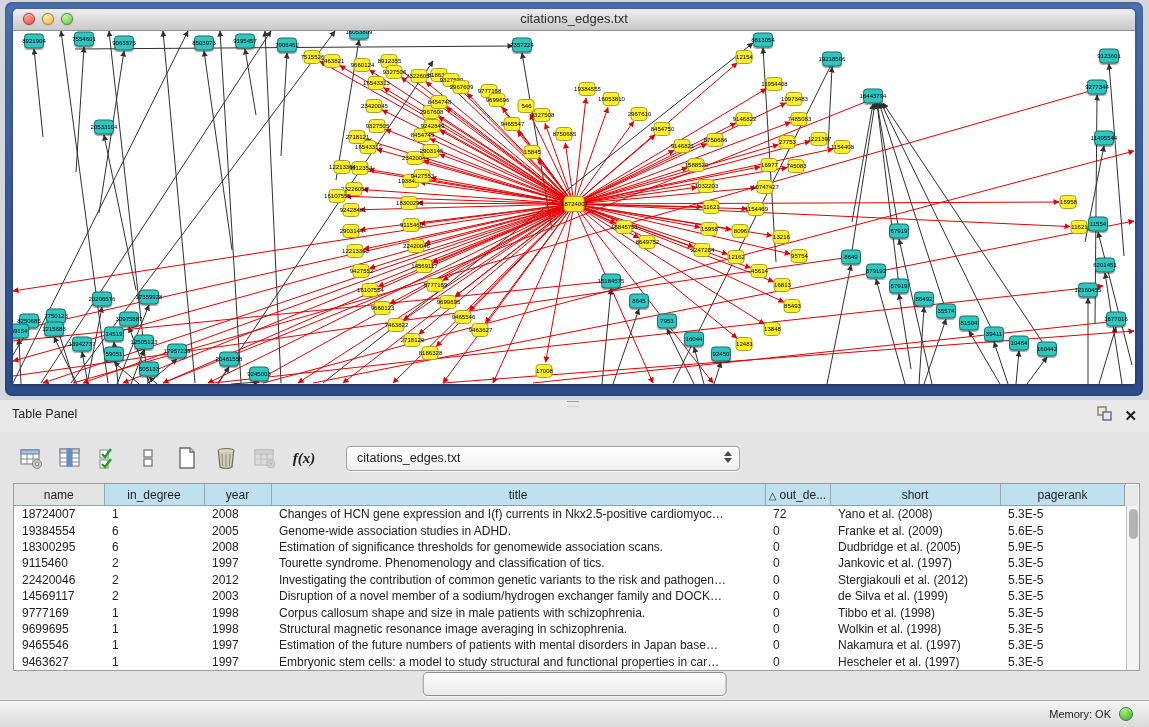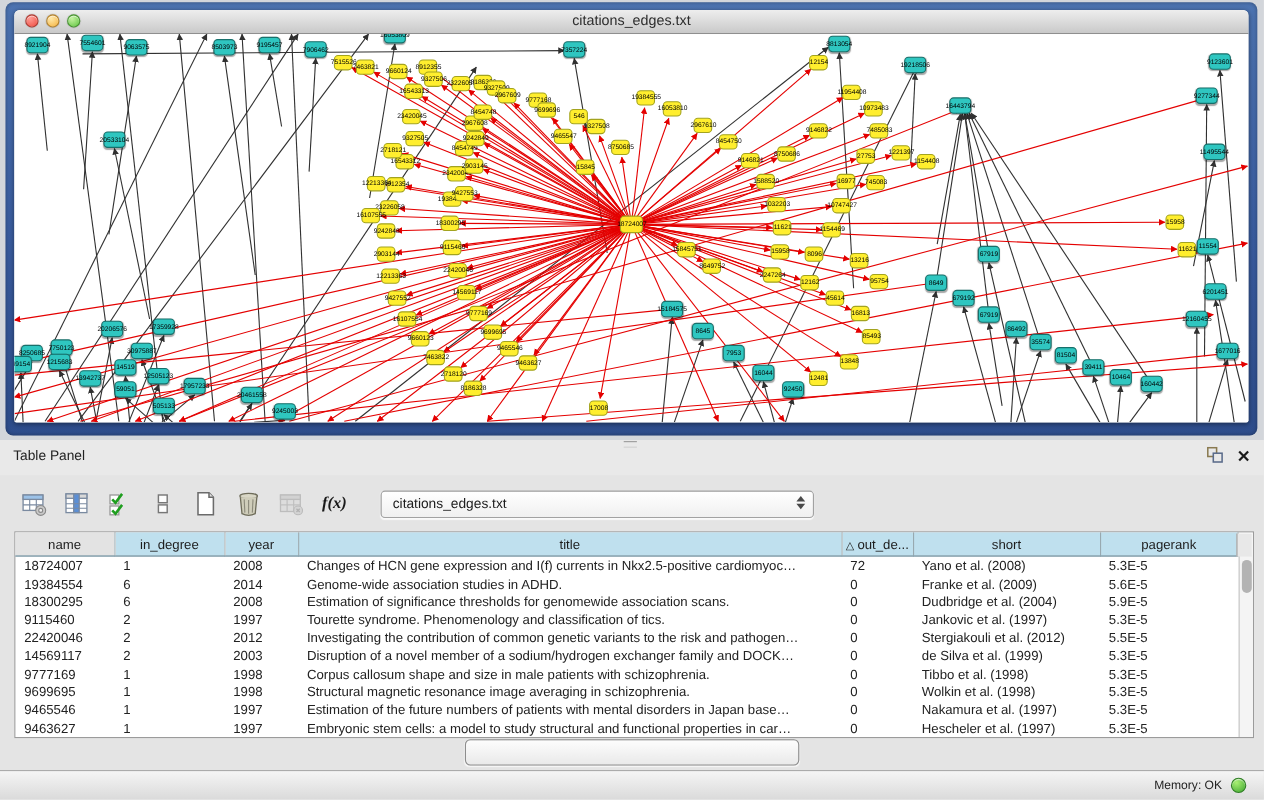--- a/index.html
+++ b/index.html
@@ -808,33 +808,33 @@
           <td>1</td>
           <td>2008</td>
           <td>Changes of HCN gene expression and I(f) currents in Nkx2.5-positive cardiomyoc…</td>
           <td>72</td>
           <td>Yano et al. (2008)</td>
           <td>5.3E-5</td>
         </tr>
         <tr>
           <td>19384554</td>
           <td>6</td>
-          <td>2014</td>
+          <td>2005</td>
           <td>Genome-wide association studies in ADHD.</td>
           <td>0</td>
           <td>Franke et al. (2009)</td>
           <td>5.6E-5</td>
         </tr>
         <tr>
           <td>18300295</td>
           <td>6</td>
           <td>2008</td>
           <td>Estimation of significance thresholds for genomewide association scans.</td>
           <td>0</td>
-          <td>Dudbridge et al. (2004)</td>
+          <td>Dudbridge et al. (2005)</td>
           <td>5.9E-5</td>
         </tr>
         <tr>
           <td>9115460</td>
           <td>2</td>
           <td>1997</td>
           <td>Tourette syndrome. Phenomenology and classification of tics.</td>
           <td>0</td>
           <td>Jankovic et al. (1997)</td>
           <td>5.3E-5</td>

